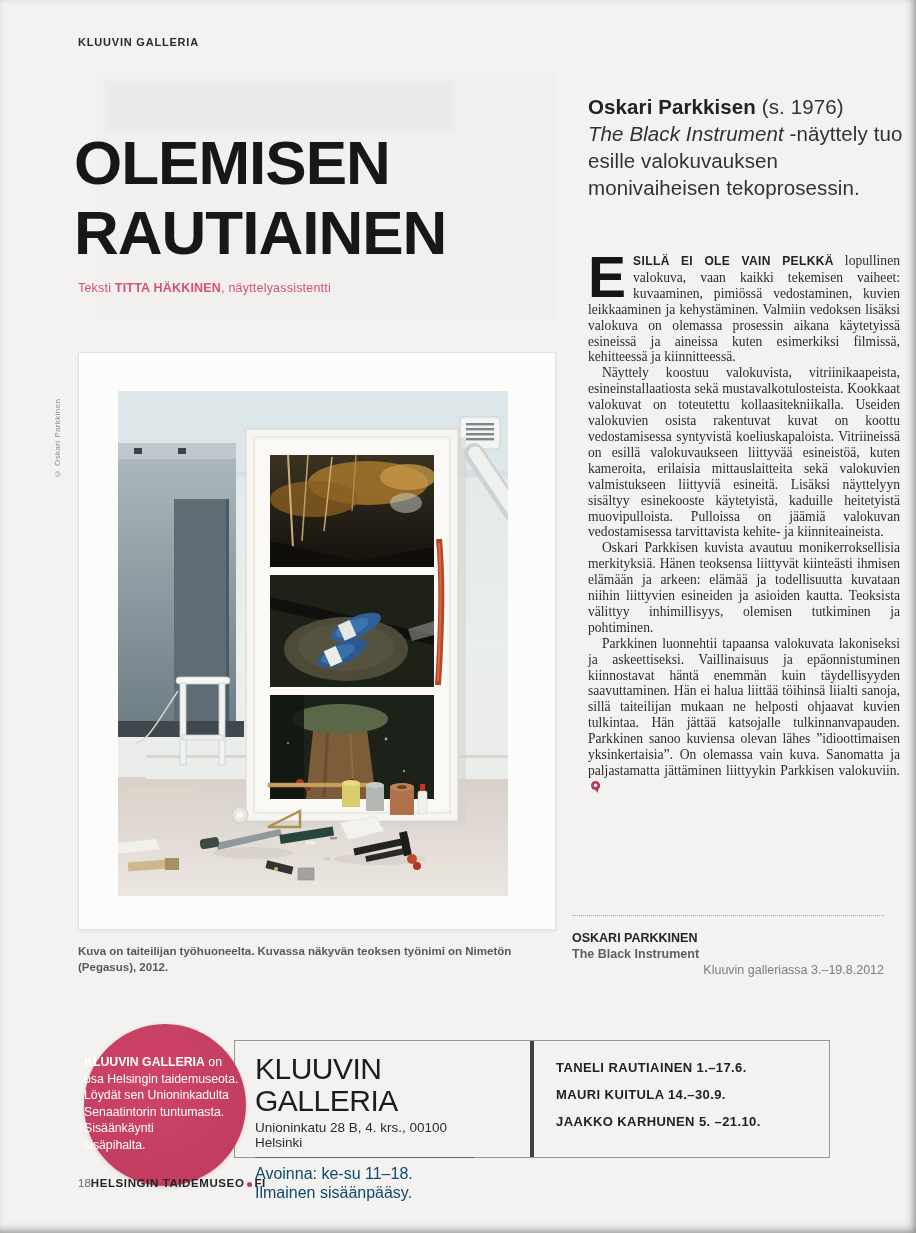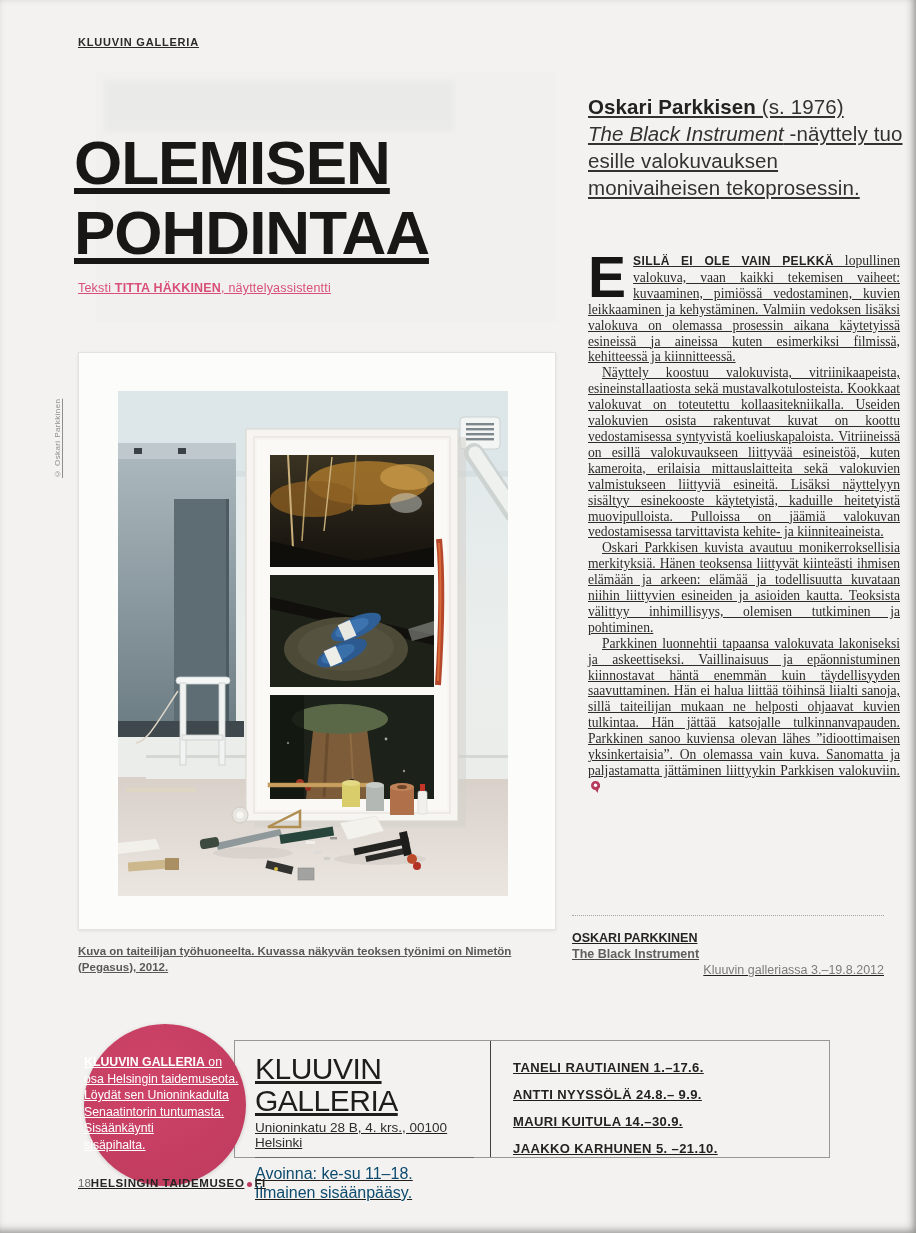--- a/index.html
+++ b/index.html
@@ -1,20 +1,20 @@
 <!DOCTYPE html>
 <html lang="fi"><head>
 <meta charset="utf-8">
 <style>
   html,body{margin:0;padding:0;background:#b9b8b6;}
   .paper{position:relative;width:916px;height:1233px;margin:0 auto;overflow:hidden;
          background:#f3f2f0;
          box-shadow:inset -6px 0 8px -4px #8f8e8c, inset 0 -6px 8px -4px #9a9997, inset 3px 3px 6px -4px #ffffff;
          font-family:"Liberation Sans",sans-serif;color:#1f1e1c;}
-  .abs{position:absolute;text-decoration:underline;}
+  .abs{position:absolute;}
 
   
   .masthead{left:78px;top:36px;font-size:11px;font-weight:bold;letter-spacing:.8px;color:#2b2a28;}
   .footer{left:78px;top:1177px;font-size:11.5px;display:flex;align-items:center;gap:0;}
   .footer .pageno{color:#6b6a68;font-weight:normal;}
   .footer .site{font-weight:bold;letter-spacing:.6px;color:#262523;display:flex;align-items:center;}
   .footer .dot{width:5px;height:5px;border-radius:50%;margin:2px 2px 0 3px;display:inline-block;}
 
   
   .ghost1{left:96px;top:72px;width:460px;height:250px;background:#efefed;opacity:.55;}
@@ -50,21 +50,21 @@
   .exh-info .dates{color:#7d7c7a;text-align:right;}
 
   
   .infobox{left:234px;top:1040px;width:596px;height:118px;border:1px solid #989794;
         box-sizing:border-box;display:flex;}
   .infobox .left{width:255px;box-sizing:border-box;padding:12px 16px 0 20px;}
   .infobox .gal-title{font-size:30px;font-weight:normal;letter-spacing:-.5px;color:#1e1d1b;line-height:32px;}
   .infobox .address{font-size:13.5px;color:#2e2d2b;margin-top:3px;}
   .infobox .rule{border-top:1px solid #6b6a68;margin:7px 0 6px 0;}
   .infobox .hours{font-size:16px;line-height:19px;color:#0c4a6e;}
-  .infobox .right{flex:1;border-left:1px solid #404040;padding:13px 0 0 22px;}
+  .infobox .right{flex:1;border-left:4px solid #404040;padding:13px 0 0 22px;margin-left:40px;}
   .infobox .exh{font-size:13px;font-weight:bold;letter-spacing:.4px;line-height:27px;color:#232220;}
 
   
   .circle{left:84px;top:1024px;width:162px;height:162px;border-radius:50%;
         background:radial-gradient(circle at 42% 35%,#cf4468,#bd3a5d);
         color:#fff;text-align:left;box-sizing:border-box;padding-top:30px;
         font-size:12.3px;line-height:16.5px;box-shadow:0 1px 4px rgba(0,0,0,.15);}
   .circle .b{font-weight:bold;}
 
   svg{display:block;}
@@ -74,21 +74,21 @@
 
 <div class="paper">
 
   <div class="abs ghost1"></div>
   <div class="abs ghost2"></div>
 
   <div class="abs masthead">KLUUVIN GALLERIA</div>
 
   <div class="abs title">
     <div>OLEMISEN</div>
-    <div>POHDINTAA</div>
+    <div>RAUTIAINEN</div>
   </div>
 
   <div class="abs byline" style="color:#d85077;">
     <span>Teksti </span><span style="font-weight:bold">TITTA HÄKKINEN</span><span>, näyttelyassistentti</span>
   </div>
 
   <div class="abs photo-credit">© Oskari Parkkinen</div>
 
   <div class="abs photo-print">
     <svg width="390" height="505" viewBox="0 0 390 505">
@@ -295,21 +295,20 @@
   <div class="abs infobox">
     <div class="left">
       <div class="gal-title">KLUUVIN GALLERIA</div>
       <div class="address">Unioninkatu 28 B, 4. krs., 00100 Helsinki</div>
       <div class="rule"></div>
       <div class="hours">Avoinna: ke-su 11–18.</div>
       <div class="hours">Ilmainen sisäänpääsy.</div>
     </div>
     <div class="right">
       <div class="exh">TANELI RAUTIAINEN 1.–17.6.</div>
-      <div class="exh">ANTTI NYYSSÖLÄ 24.8.– 9.9.</div>
       <div class="exh">MAURI KUITULA 14.–30.9.</div>
       <div class="exh">JAAKKO KARHUNEN 5. –21.10.</div>
     </div>
   </div>
 
   <div class="abs circle">
     <div><span class="b">KLUUVIN GALLERIA</span><span> on</span></div>
     <div>osa Helsingin taidemuseota.</div>
     <div>Löydät sen Unioninkadulta</div>
     <div>Senaatintorin tuntumasta.</div>

